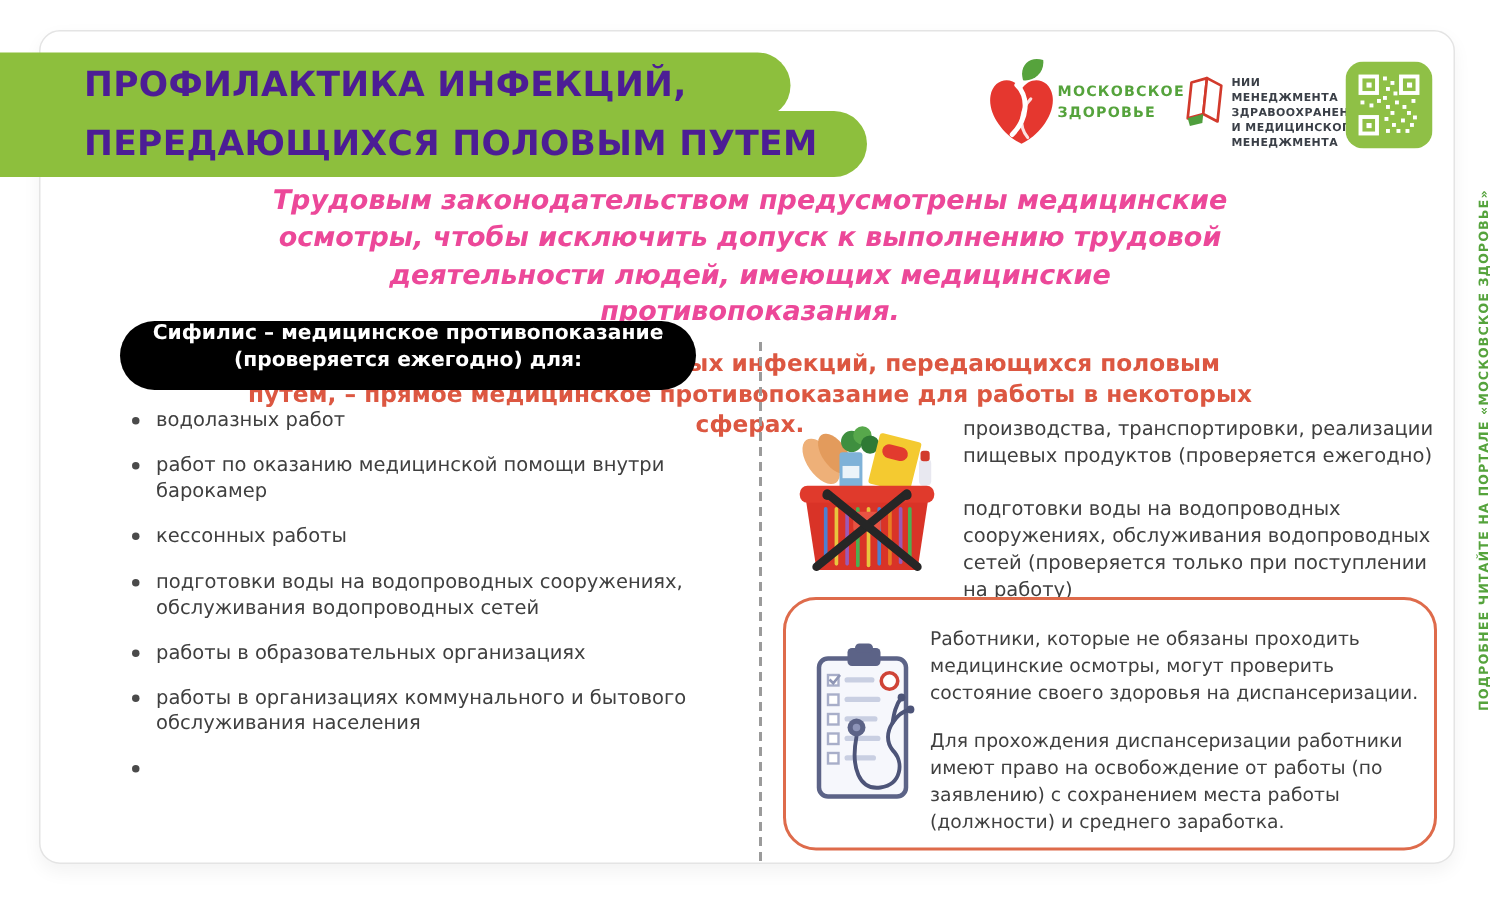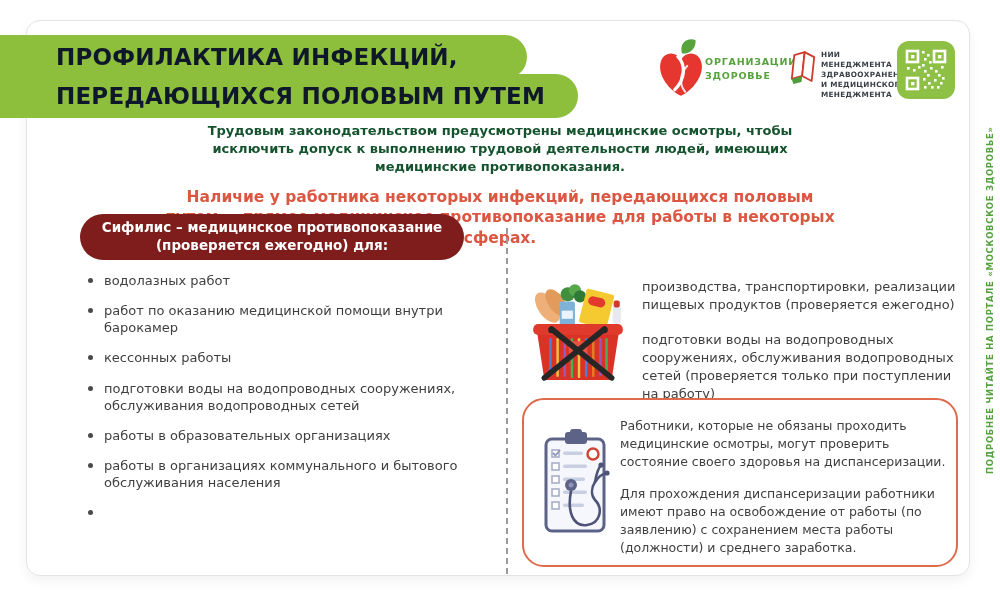--- a/index.html
+++ b/index.html
@@ -9,39 +9,39 @@
   
   .card { position:absolute; left:26px; top:20px; width:944px; height:556px;
           background:#fff; border:1px solid #e4e4e4; border-radius:14px;
           box-shadow:0 5px 12px rgba(0,0,0,0.05); }
 
   
   .pill { position:absolute; left:0; background:#8dbf3d; display:flex; align-items:center;
           border-radius:0 22px 22px 0; }
   .pill1 { top:35px; width:527px; height:44px; }
   .pill2 { top:74px; width:578px; height:44px; }
-  .pill .t { color:#0f172a; font-weight:bold; font-size:23px; letter-spacing:0.2px; padding-left:56px; white-space:nowrap; }
+  .pill .t { color:#4c1d95; font-weight:bold; font-size:23px; letter-spacing:0.2px; padding-left:56px; white-space:nowrap; }
 
   
   .apple-logo { position:absolute; left:657px; top:38px; }
   .mh-label { position:absolute; left:705px; top:55px; color:#55a33c; font-weight:bold;
               font-size:9.5px; letter-spacing:0.8px; line-height:1.45; }
   .book-logo { position:absolute; left:788px; top:47px; }
   .nii-label { position:absolute; left:821px; top:50px; color:#3a3f47; font-weight:bold;
                font-size:7.3px; letter-spacing:0.3px; line-height:1.38; }
   .qr-wrap { position:absolute; left:897px; top:41px; }
 
   
   .intro { position:absolute; left:90px; top:122px; width:820px; text-align:center; }
-  .intro-p1 { color:#14532d; font-weight:bold; font-size:13px; line-height:1.38; max-width:660px; margin:0 auto; }
+  .intro-p1 { color:#ec4899; font-weight:bold; font-size:18px; line-height:1.38; max-width:660px; margin:0 auto;font-style:italic; }
   .intro-p2 { color:#dc5741; font-weight:bold; font-size:15.5px; line-height:1.32; max-width:690px; margin:11px auto 0; }
 
   
-  .col-pill { position:absolute; background:#7f1d1d; border-radius:23px; color:#fff;
-              font-weight:bold; font-size:13.5px; display:flex; align-items:center; justify-content:center;
+  .col-pill { position:absolute; background:#000000; border-radius:23px; color:#fff;
+              font-weight:bold; font-size:13.5px; display:flex; align-items:flex-start; justify-content:center;
               text-align:center; line-height:1.3; }
   .col-pill-left  { left:80px;  top:214px; width:384px; height:46px; }
   .col-pill-left .pt { max-width:345px; }
   .col-pill-right { left:535px; top:215px; width:415px; height:42px; }
 
   
   .sy-list { position:absolute; left:88px; top:272px; width:398px; list-style:none; }
   .sy-list li { display:flex; margin-bottom:13px; }
   .dot { flex:0 0 auto; width:5px; height:5px; border-radius:50%; background:#4a4a4a; margin:6px 11px 0 0; }
   .li-text { color:#3f3f3f; font-size:13px; line-height:1.32; }
@@ -86,21 +86,21 @@
 
   <div class="apple-logo">
     <svg width="48" height="62" viewBox="0 0 46 60">
       <path d="M24 15 C21 5 29 -1 37 2 C38 10 31 16 24 15 Z" fill="#56a33c"></path>
       <path d="M23 21 C18 12 5 13 3 25 C1 37 12 51 23 56 C34 51 45 37 43 25 C41 13 28 12 23 21 Z" fill="#e5372f"></path>
       <path d="M20 18 C28 26 27 40 17 50" stroke="#ffffff" stroke-width="3.2" fill="none" stroke-linecap="round"></path>
       <path d="M27 52 C21 45 22 34 29 27" stroke="#ffffff" stroke-width="2" fill="none" stroke-linecap="round" opacity="0.85"></path>
     </svg>
   </div>
   <div class="mh-label">
-    <div>ОРГАНИЗАЦИИ</div>
+    <div>МОСКОВСКОЕ</div>
     <div>ЗДОРОВЬЕ</div>
   </div>
 
   <div class="book-logo">
     <svg width="30" height="42" viewBox="0 0 30 42">
       <g transform="rotate(6 15 21)">
         <path d="M15 5 L5 9 L5 33 L15 29 Z" fill="#fff" stroke="#d23a2c" stroke-width="1.8" stroke-linejoin="round"></path>
         <path d="M15 5 L25 9 L25 33 L15 29 Z" fill="#fff" stroke="#d23a2c" stroke-width="1.8" stroke-linejoin="round"></path>
         <path d="M5 33 L15 29 L15 35 L7 38 Z" fill="#4f9e3d"></path>
       </g>

